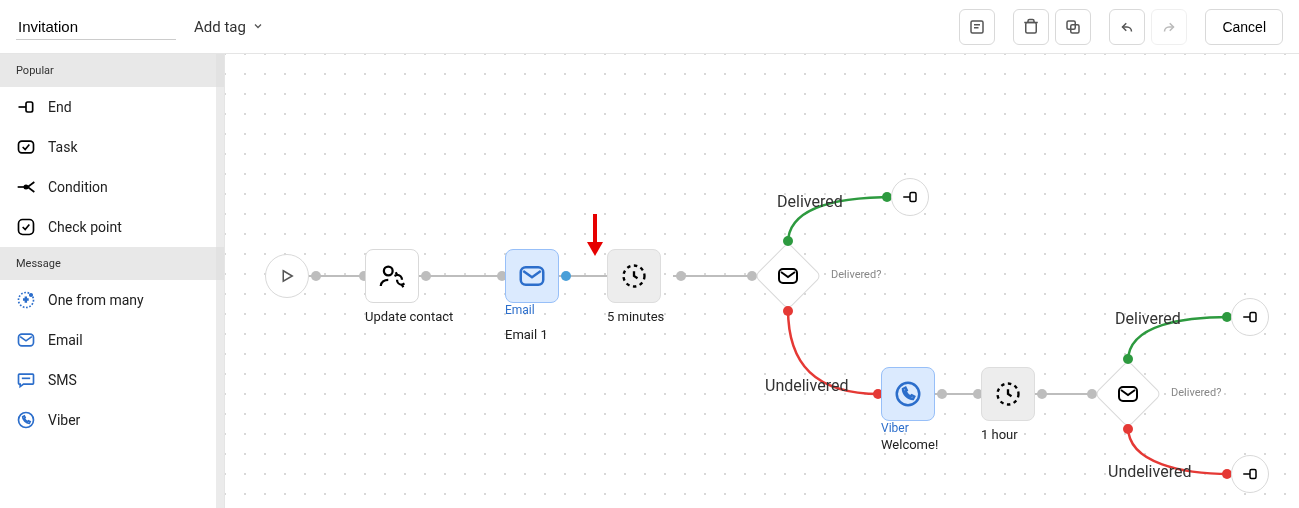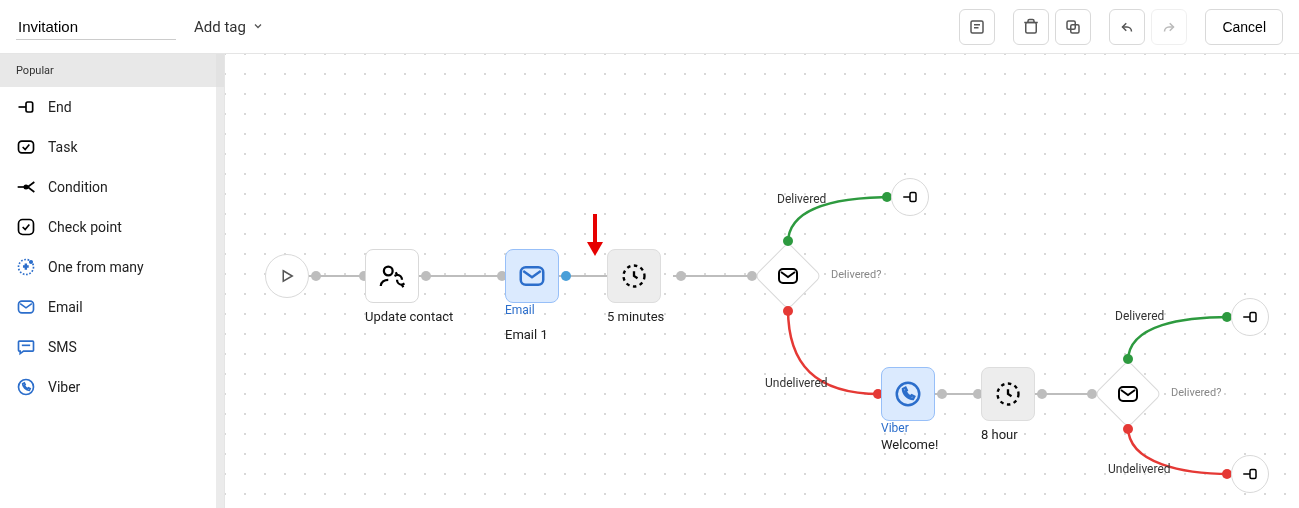--- a/index.html
+++ b/index.html
@@ -45,21 +45,21 @@
 
   .port { position:absolute; width:10px; height:10px; border-radius:50%; background:#bdbdbd; }
   .port-blue { background:#4a9fd8; }
   .port-green { background:#2d9a3f; }
   .port-red { background:#e53935; }
 
   svg.flow { position:absolute; left:0; top:0; pointer-events:none; overflow:visible; }
   .edge-gray { stroke:#bdbdbd; stroke-width:2; fill:none; }
   .edge-green { stroke:#2d9a3f; stroke-width:2.5; fill:none; }
   .edge-red  { stroke:#e53935; stroke-width:2.5; fill:none; }
-  .edge-lbl { position:absolute; font-size:12px; color:#333; white-space:nowrap;text-align:center; }
+  .edge-lbl { position:absolute; font-size:16px; color:#333; white-space:nowrap;text-align:center; }
   .arrow-ann { position:absolute; color:#e60000; }
 
   .scroll-ghost { position:absolute; right:0; top:0; width:8px; height:100%; background:#ddd; opacity:.6; }
 
 </style>
 </head>
 <body>
 
 <div class="topbar">
   <input class="title-input" value="Invitation" style="">
@@ -154,20 +154,21 @@
     <div class="sb-item">
       <span class="sb-icon">
         <svg width="20" height="20" viewBox="0 0 24 24" fill="none" stroke="#000" stroke-width="2">
             <rect x="3" y="3" width="18" height="18" rx="5"></rect>
             <polyline points="8 12 11 15 16 9"></polyline>
           </svg>
       </span>
       <span>Check point</span>
     </div>
 
+    <div class="sb-header">Message</div>
 
     <div class="sb-item">
       <span class="sb-icon blue-icon">
         <svg width="20" height="20" viewBox="0 0 24 24" fill="none" stroke="#2C6ECB" stroke-width="2">
             <circle cx="12" cy="12" r="9" stroke-dasharray="2 2"></circle>
             <circle cx="18" cy="6" r="1.5" fill="#2C6ECB"></circle>
             <text x="9" y="16" font-size="10" fill="#2C6ECB">+</text>
           </svg>
       </span>
       <span>One from many</span>
@@ -319,21 +320,21 @@
     <span class="port" style="left:712px; top:335px;"></span>
 
     <span class="port" style="left:748px; top:335px;"></span>
     <div class="node" style="left:756px; top:313px;">
       <div class="node-box timer-box">
         <svg width="28" height="28" viewBox="0 0 24 24" fill="none" stroke="#000" stroke-width="2">
             <circle cx="12" cy="12" r="9" stroke-dasharray="3 3"></circle>
             <polyline points="12 8 12 12 15 14"></polyline>
           </svg>
       </div>
-      <div class="node-label">8 hour</div>
+      <div class="node-label">1 hour</div>
     </div>
     <span class="port" style="left:812px; top:335px;"></span>
 
     <span class="port" style="left:862px; top:335px;"></span>
     <div class="node" style="left:870px; top:307px;">
       <div class="diamond-wrap">
         <div class="diamond"></div>
         <div class="diamond-inner">
           <svg width="24" height="24" viewBox="0 0 24 24" fill="none" stroke="#000" stroke-width="2">
               <rect x="3" y="5" width="18" height="14" rx="4"></rect>

